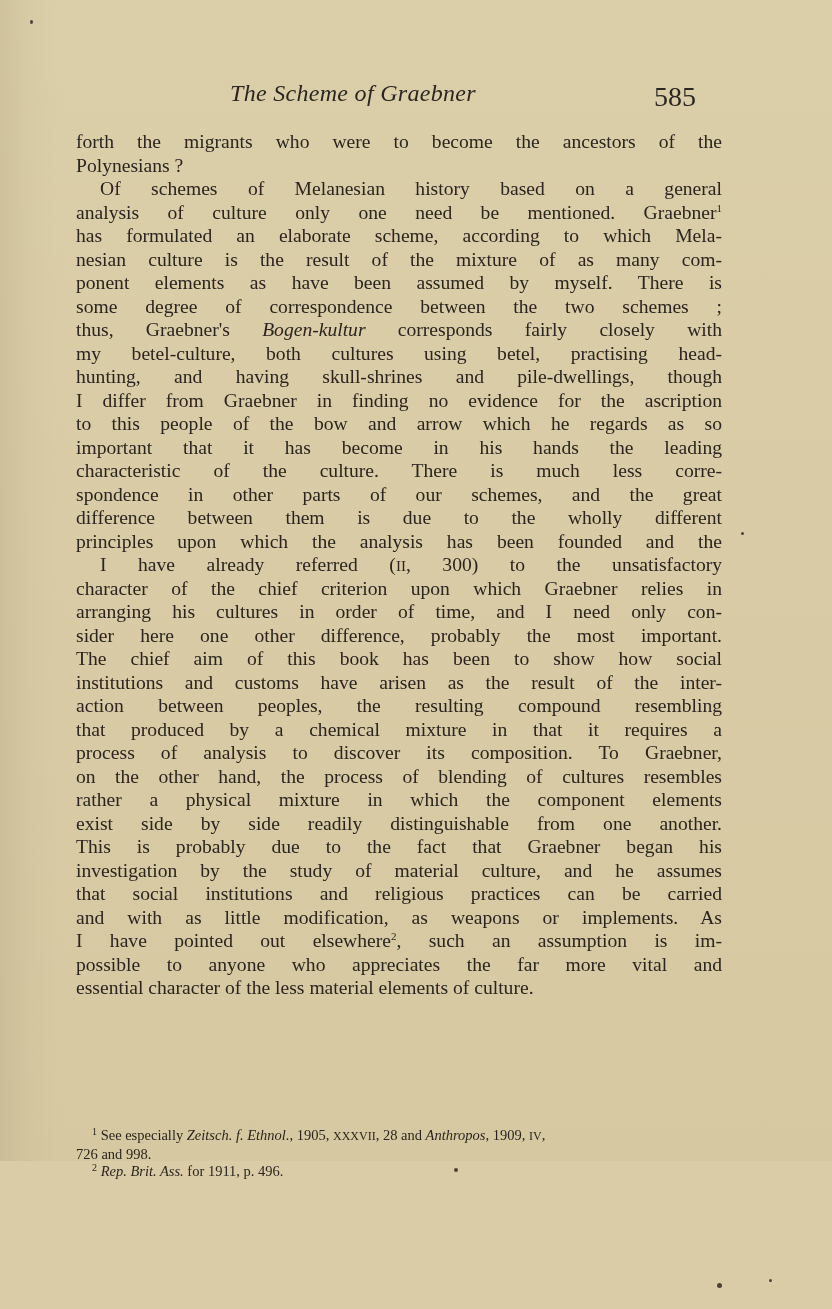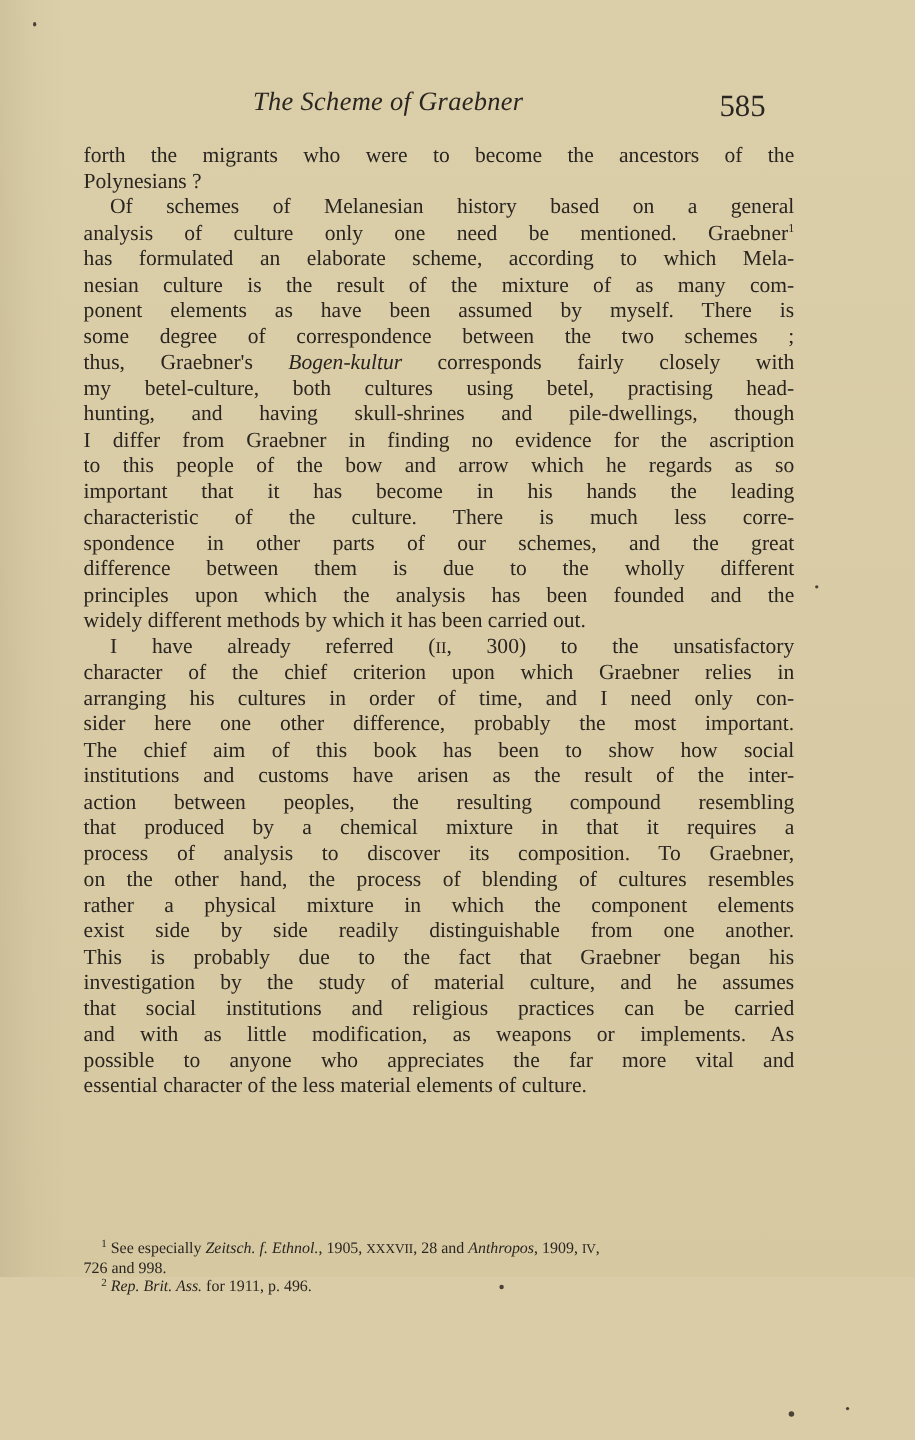--- a/index.html
+++ b/index.html
@@ -121,40 +121,40 @@
       <span class="line"><span>thus, Graebner's </span><span class="it">Bogen-kultur</span><span> corresponds fairly closely with</span></span>
       <span class="line">my betel-culture, both cultures using betel, practising head-</span>
       <span class="line">hunting, and having skull-shrines and pile-dwellings, though</span>
       <span class="line">I differ from Graebner in finding no evidence for the ascription</span>
       <span class="line">to this people of the bow and arrow which he regards as so</span>
       <span class="line">important that it has become in his hands the leading</span>
       <span class="line">characteristic of the culture.  There is much less corre-</span>
       <span class="line">spondence in other parts of our schemes, and the great</span>
       <span class="line">difference between them is due to the wholly different</span>
       <span class="line">principles upon which the analysis has been founded and the</span>
-      <span class="line last">widely different methods by which it has been carried out.</span>
     </p>
 
     <p>
       <span class="line" style="padding-left:24px;box-sizing:border-box;"><span>I have already referred (</span><span class="sc" style="font-size:15px;">II</span><span>, 300) to the unsatisfactory</span></span>
       <span class="line">character of the chief criterion upon which Graebner relies in</span>
       <span class="line">arranging his cultures in order of time, and I need only con-</span>
       <span class="line">sider here one other difference, probably the most important.</span>
       <span class="line">The chief aim of this book has been to show how social</span>
       <span class="line">institutions and customs have arisen as the result of the inter-</span>
       <span class="line">action between peoples, the resulting compound resembling</span>
       <span class="line">that produced by a chemical mixture in that it requires a</span>
       <span class="line">process of analysis to discover its composition.  To Graebner,</span>
       <span class="line">on the other hand, the process of blending of cultures resembles</span>
       <span class="line">rather a physical mixture in which the component elements</span>
       <span class="line">exist side by side readily distinguishable from one another.</span>
       <span class="line">This is probably due to the fact that Graebner began his</span>
       <span class="line">investigation by the study of material culture, and he assumes</span>
       <span class="line">that social institutions and religious practices can be carried</span>
       <span class="line">and with as little modification, as weapons or implements.  As</span>
+      <span class="line"><span>I have pointed out elsewhere</span><span class="sup">2</span><span>, such an assumption is im-</span></span>
       <span class="line">possible to anyone who appreciates the far more vital and</span>
       <span class="line last">essential character of the less material elements of culture.</span>
     </p>
   </div>
 
   <div class="footnotes">
     <span class="fn ind"><span class="sup" style="font-size:10px;vertical-align:5px;">1</span> <span>See especially </span><span class="it">Zeitsch. f. Ethnol.</span><span>, 1905, </span><span class="sc" style="font-size:12px;">XXXVII</span><span>, 28 and </span><span class="it">Anthropos</span><span>, 1909, </span><span class="sc" style="font-size:12px;">IV</span><span>,</span></span>
     <span class="fn">726 and 998.</span>
     <span class="fn ind"><span class="sup" style="font-size:10px;vertical-align:5px;">2</span> <span class="it">Rep. Brit. Ass.</span><span> for 1911, p. 496.</span></span>
   </div>

